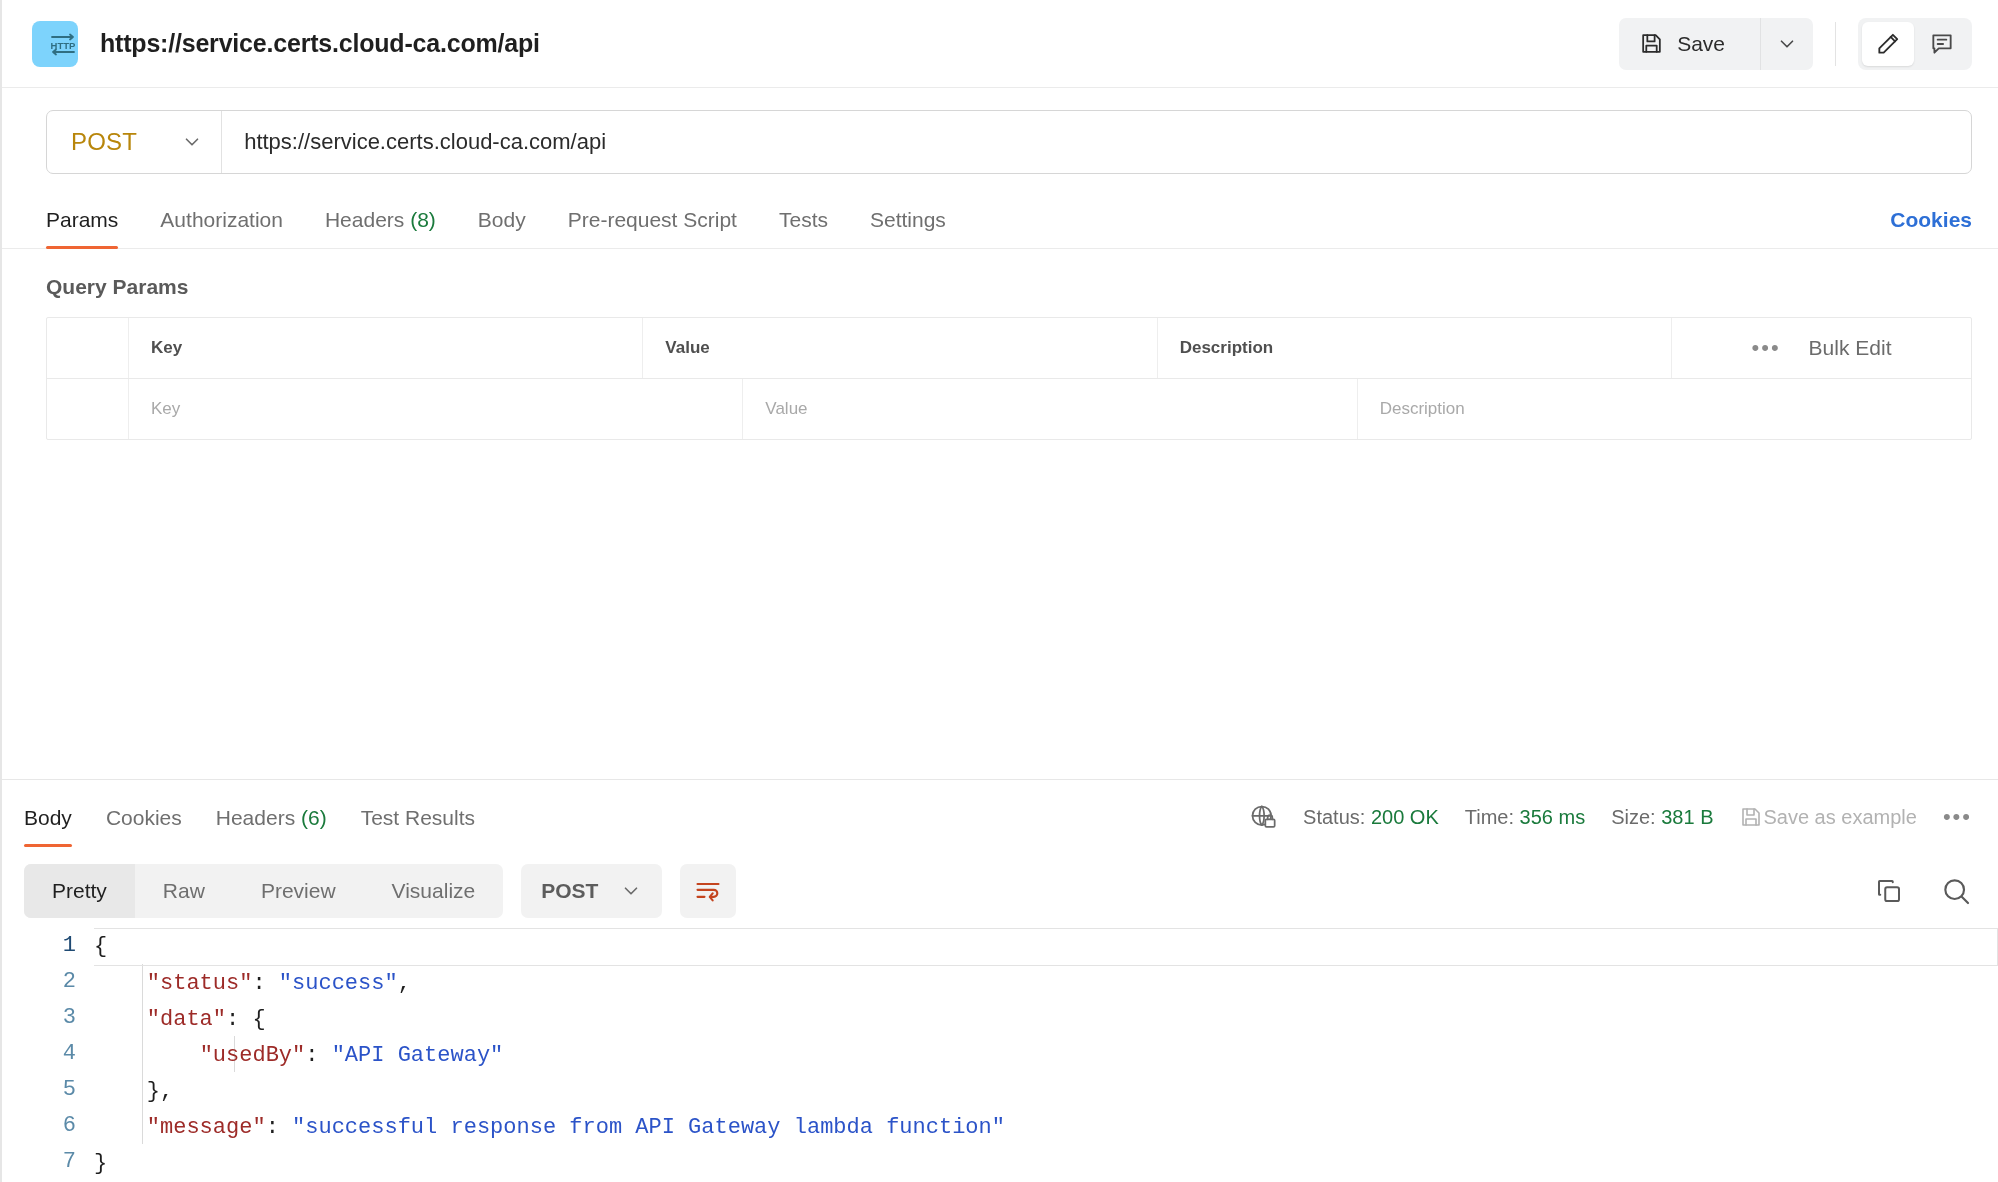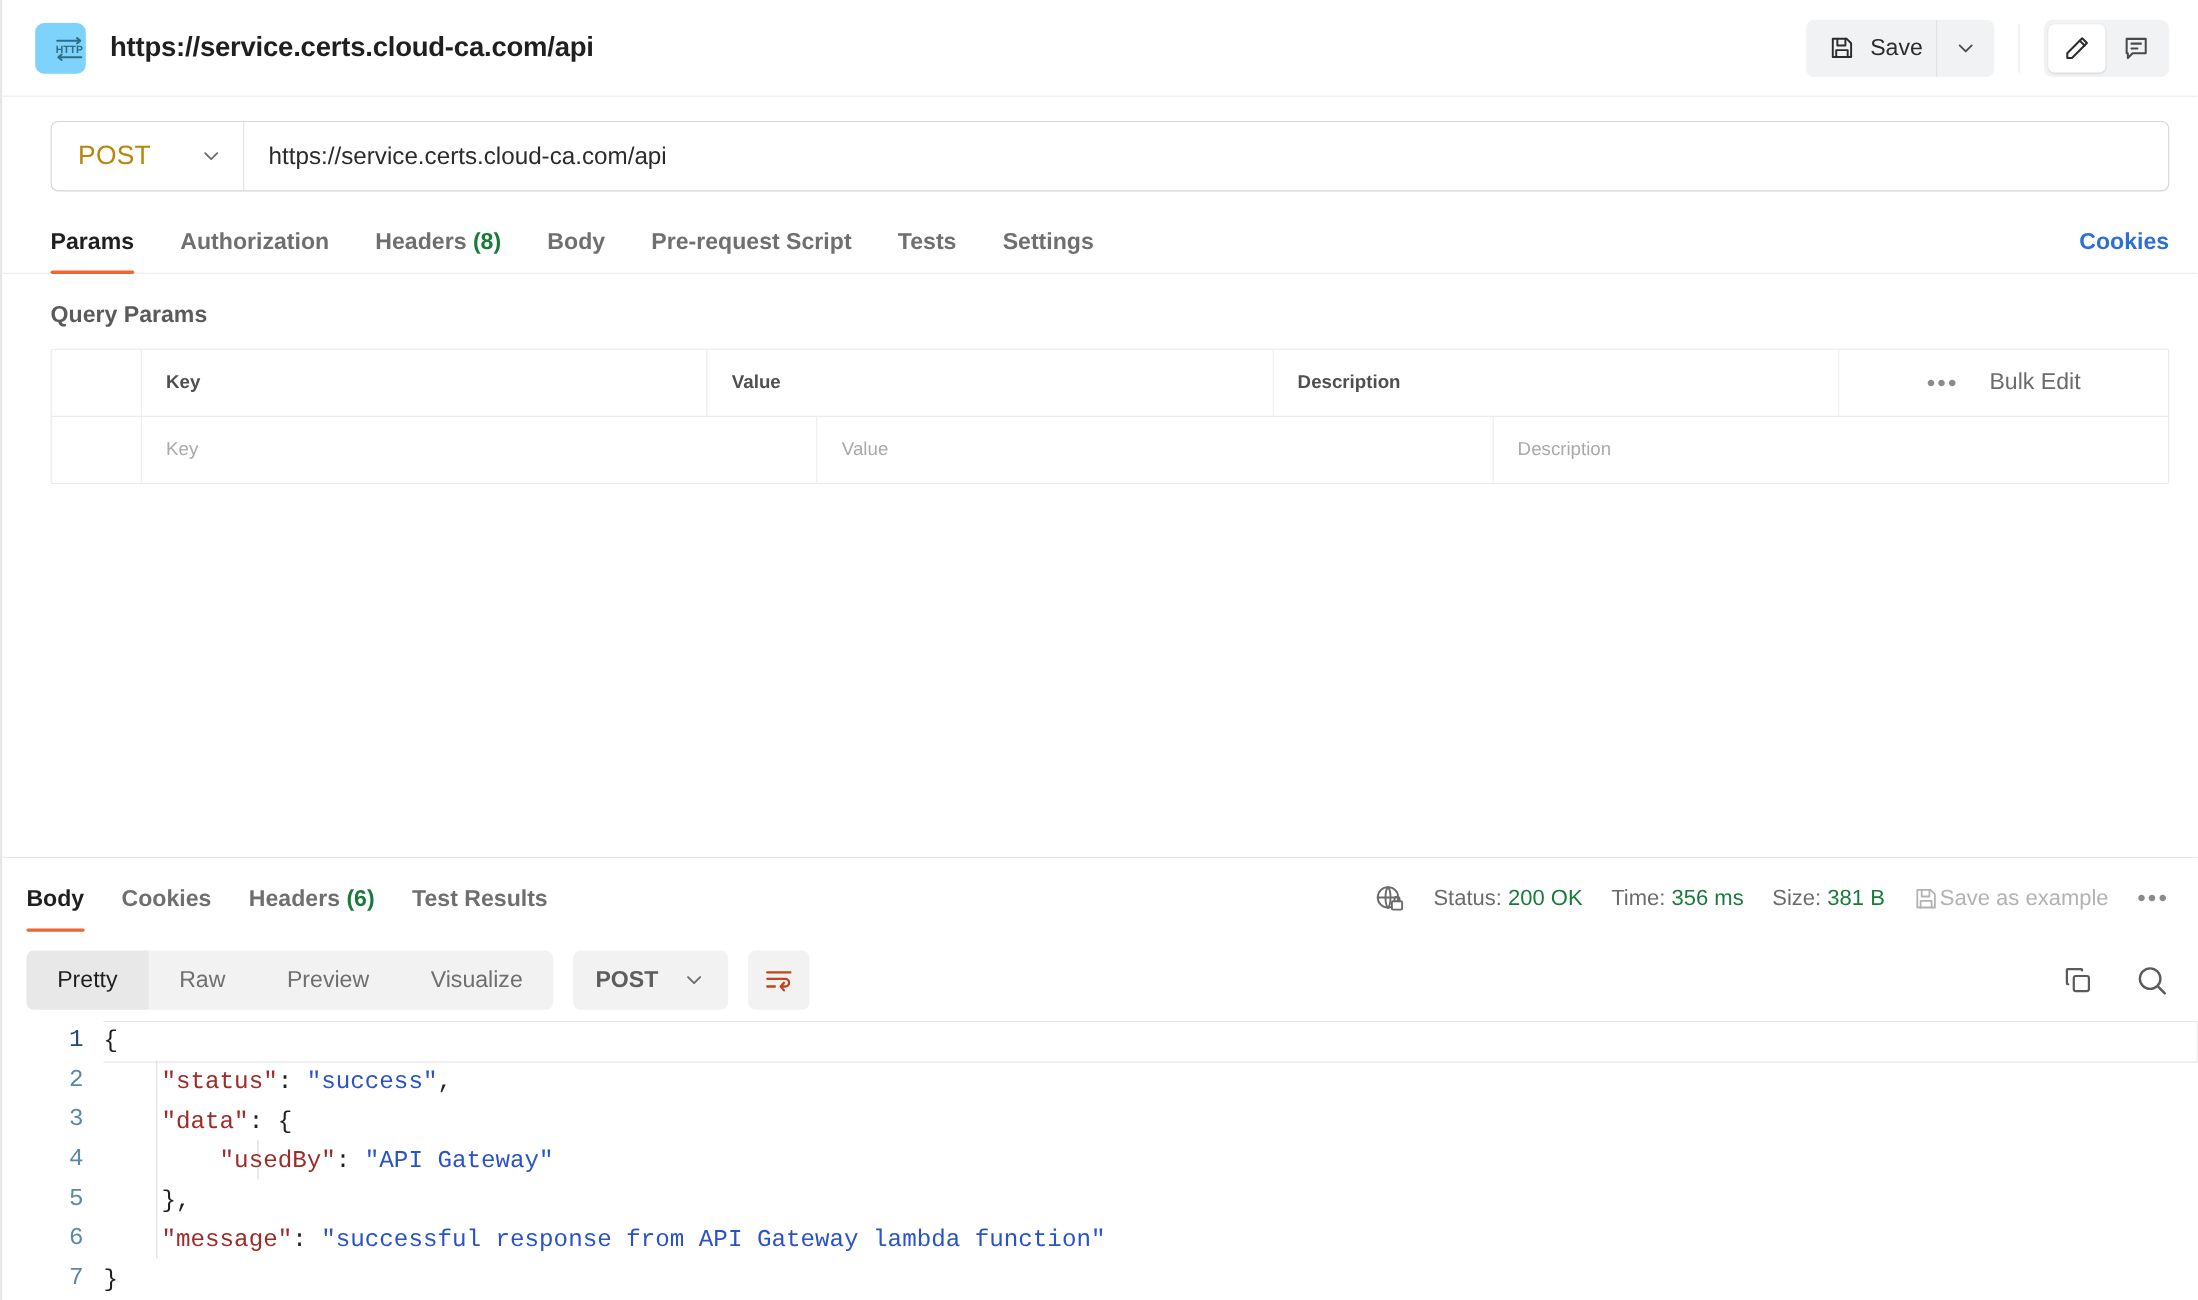--- a/index.html
+++ b/index.html
@@ -50,21 +50,21 @@
   }
   .save-group {
     display: flex; align-items: stretch;
     background: #f1f2f3;
     border-radius: 7px;
     overflow: hidden;
     height: 52px;
   }
   .save-btn {
     display: flex; align-items: center; gap: 13px;
-    padding: 0 12px 0 20px;
+    padding: 0 35px 0 20px;
     font-size: 21px;
     color: #2c2c2c;
     cursor: pointer;
     border-right: 1px solid #e1e2e3;
   }
   .save-caret {
     width: 52px;
     display: flex; align-items: center; justify-content: center;
     cursor: pointer;
   }
@@ -157,21 +157,20 @@
     flex: 0 0 auto;
   }
   .tab {
     position: relative;
     padding: 10px 0 16px 0;
     margin-right: 42px;
     font-size: 21px;
     color: #6f6f6f;
     cursor: pointer;
     white-space: nowrap;
-    font-weight: bold;
   }
   .tab.active { color: #1f1f1f; }
   .tab.active::after {
     content: "";
     position: absolute;
     left: 0; right: 0; bottom: -1px;
     height: 3px;
     background: #ef6533;
     border-radius: 2px;
   }

